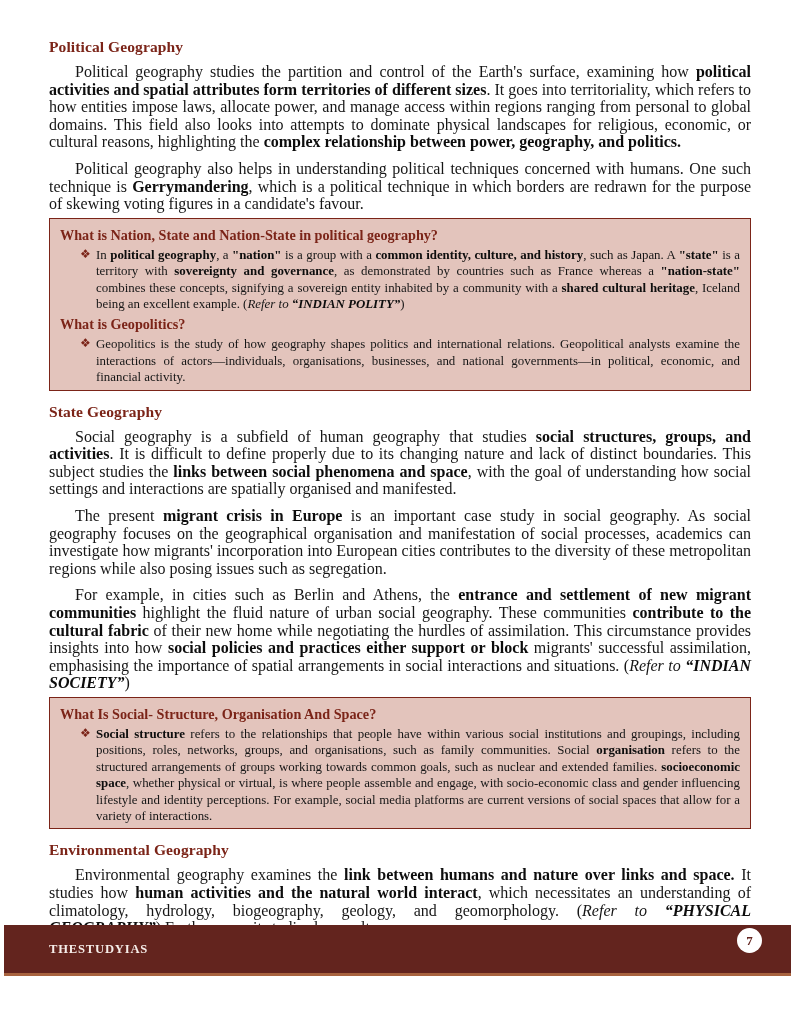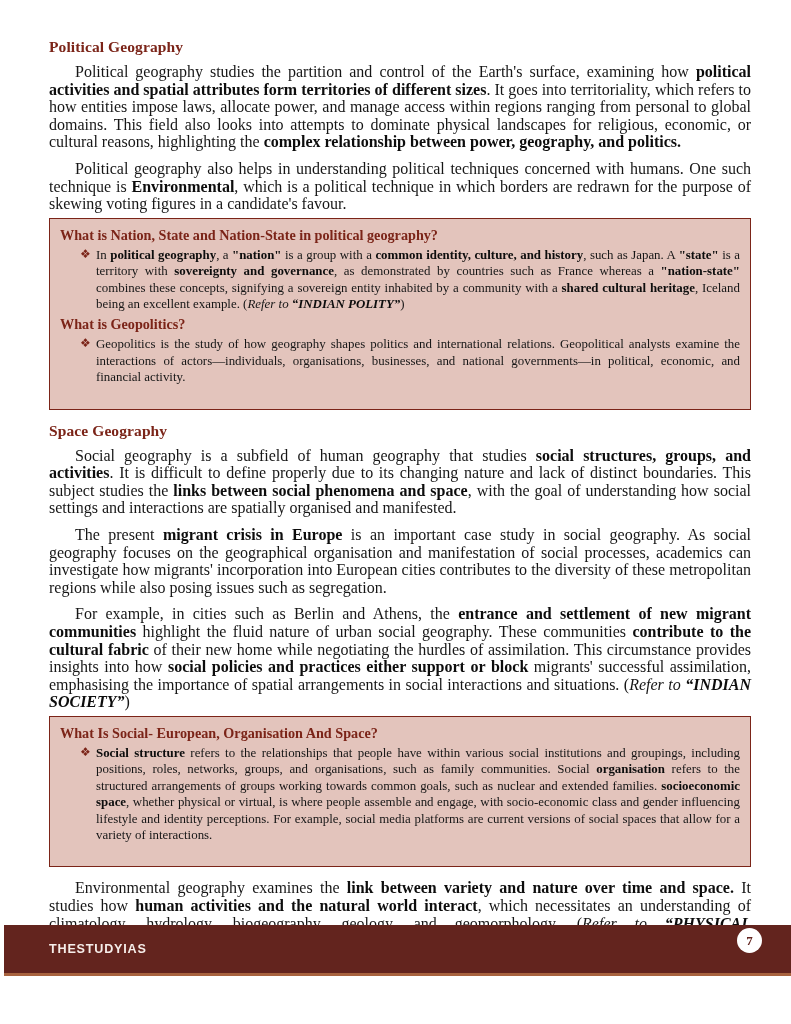--- a/index.html
+++ b/index.html
@@ -54,21 +54,21 @@
     hyphens: none;
   }
   p.body-para:last-child { margin-bottom: 0; }
 
   b, strong { font-weight: bold; color: #0d0d0d; }
   i, em { font-style: italic; }
 
   .callout {
     background: #E3C4BC;
     border: 1.5px solid #7B2418;
-    padding: 8px 10px 23px 10px;
+    padding: 8px 10px 4px 10px;
     margin: 5px 0 12px 0;
     box-sizing: border-box;
   }
 
   .callout h3 {
     font-family: "Liberation Serif", "DejaVu Serif", serif;
     color: #7B2418;
     font-size: 14.2px;
     font-weight: bold;
     margin: 0 0 3px 0;
@@ -113,21 +113,21 @@
     top: 973px;
     width: 791px;
     height: 3px;
     background: #A8633F;
   }
   .footer-brand {
     position: absolute;
     left: 45px;
     top: 929px;
     color: #F6EDE9;
-    font-family: Liberation Sans, sans-serif;
+    font-family: Liberation Serif, serif;
     font-size: 12.6px;
     font-weight: bold;
     letter-spacing: 0.8px;
     line-height: 40px;
   }
   .page-number {
     position: absolute;
     right: 33px;
     top: 928px;
     width: 25px;
@@ -145,59 +145,60 @@
 </head>
 <body>
 
 <div class="page">
 
   <div class="content">
 
     <div class="section-block">
       <h2 class="section-heading">Political Geography</h2>
       <p class="body-para">Political geography studies the partition and control of the Earth's surface, examining how <b>political activities and spatial attributes form territories of different sizes</b>. It goes into territoriality, which refers to how entities impose laws, allocate power, and manage access within regions ranging from personal to global domains. This field also looks into attempts to dominate physical landscapes for religious, economic, or cultural reasons, highlighting the <b>complex relationship between power, geography, and politics.</b></p>
-      <p class="body-para">Political geography also helps in understanding political techniques concerned with humans. One such technique is <b>Environmental</b>, which is a political technique in which borders are redrawn for the purpose of skewing voting figures in a candidate's favour.</p>
+      <p class="body-para">Political geography also helps in understanding political techniques concerned with humans. One such technique is <b>Gerrymandering</b>, which is a political technique in which borders are redrawn for the purpose of skewing voting figures in a candidate's favour.</p>
     </div>
 
     <div class="callout">
       <h3>What is Nation, State and Nation-State in political geography?</h3>
       <ul>
         <li>
           <span class="bullet">❖</span>
           <span>In <b>political geography</b>, a <b>"nation"</b> is a group with a <b>common identity, culture, and history</b>, such as Japan. A <b>"state"</b> is a territory with <b>sovereignty and governance</b>, as demonstrated by countries such as France whereas a <b>"nation-state"</b> combines these concepts, signifying a sovereign entity inhabited by a community with a <b>shared cultural heritage</b>, Iceland being an excellent example. (<i>Refer to</i> <b><i>“INDIAN POLITY”</i></b>)</span>
         </li>
       </ul>
       <h3 class="second">What is Geopolitics?</h3>
       <ul>
         <li>
           <span class="bullet">❖</span>
           <span>Geopolitics is the study of how geography shapes politics and international relations. Geopolitical analysts examine the interactions of actors—individuals, organisations, businesses, and national governments—in political, economic, and financial activity.</span>
         </li>
       </ul>
     </div>
 
     <div class="section-block">
-      <h2 class="section-heading">Space Geography</h2>
+      <h2 class="section-heading">State Geography</h2>
       <p class="body-para">Social geography is a subfield of human geography that studies <b>social structures, groups, and activities</b>. It is difficult to define properly due to its changing nature and lack of distinct boundaries. This subject studies the <b>links between social phenomena and space</b>, with the goal of understanding how social settings and interactions are spatially organised and manifested.</p>
       <p class="body-para">The present <b>migrant crisis in Europe</b> is an important case study in social geography. As social geography focuses on the geographical organisation and manifestation of social processes, academics can investigate how migrants' incorporation into European cities contributes to the diversity of these metropolitan regions while also posing issues such as segregation.</p>
       <p class="body-para">For example, in cities such as Berlin and Athens, the <b>entrance and settlement of new migrant communities</b> highlight the fluid nature of urban social geography. These communities <b>contribute to the cultural fabric</b> of their new home while negotiating the hurdles of assimilation. This circumstance provides insights into how <b>social policies and practices either support or block</b> migrants' successful assimilation, emphasising the importance of spatial arrangements in social interactions and situations. (<i>Refer to</i> <b><i>“INDIAN SOCIETY”</i></b>)</p>
     </div>
 
     <div class="callout">
-      <h3>What Is Social- European, Organisation And Space?</h3>
+      <h3>What Is Social- Structure, Organisation And Space?</h3>
       <ul>
         <li>
           <span class="bullet">❖</span>
           <span><b>Social structure</b> refers to the relationships that people have within various social institutions and groupings, including positions, roles, networks, groups, and organisations, such as family communities. Social <b>organisation</b> refers to the structured arrangements of groups working towards common goals, such as nuclear and extended families. <b>socioeconomic space</b>, whether physical or virtual, is where people assemble and engage, with socio-economic class and gender influencing lifestyle and identity perceptions. For example, social media platforms are current versions of social spaces that allow for a variety of interactions.</span>
         </li>
       </ul>
     </div>
 
     <div class="section-block">
-      <p class="body-para">Environmental geography examines the <b>link between variety and nature over time and space.</b> It studies how <b>human activities and the natural world interact</b>, which necessitates an understanding of climatology, hydrology, biogeography, geology, and geomorphology. (<i>Refer to</i> <b><i>“PHYSICAL GEOGRAPHY”</i></b>) Furthermore, it studies how cultures</p>
+      <h2 class="section-heading">Environmental Geography</h2>
+      <p class="body-para">Environmental geography examines the <b>link between humans and nature over links and space.</b> It studies how <b>human activities and the natural world interact</b>, which necessitates an understanding of climatology, hydrology, biogeography, geology, and geomorphology. (<i>Refer to</i> <b><i>“PHYSICAL GEOGRAPHY”</i></b>) Furthermore, it studies how cultures</p>
     </div>
 
   </div>
 
   <div class="footer-bar"></div>
   <div class="footer-accent"></div>
   <div class="footer-brand">THESTUDYIAS</div>
   <div class="page-number">7</div>
 
 </div>

